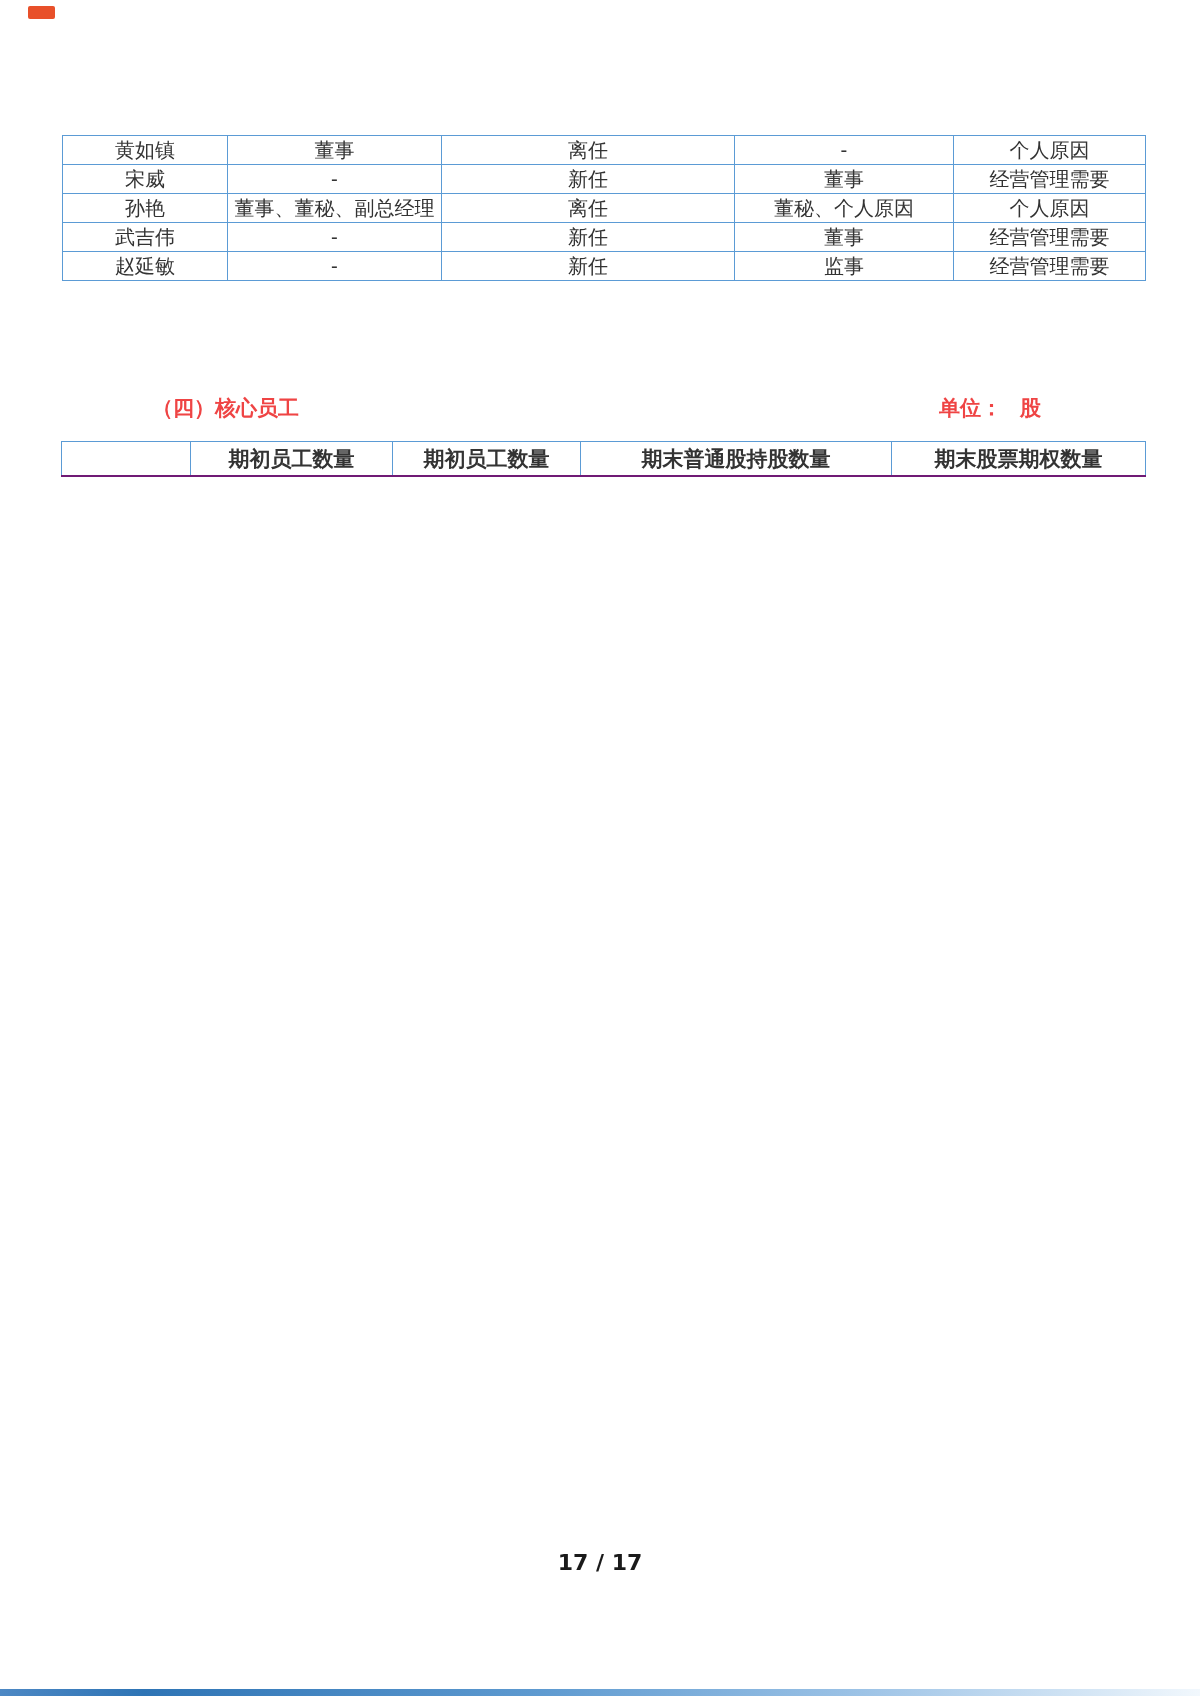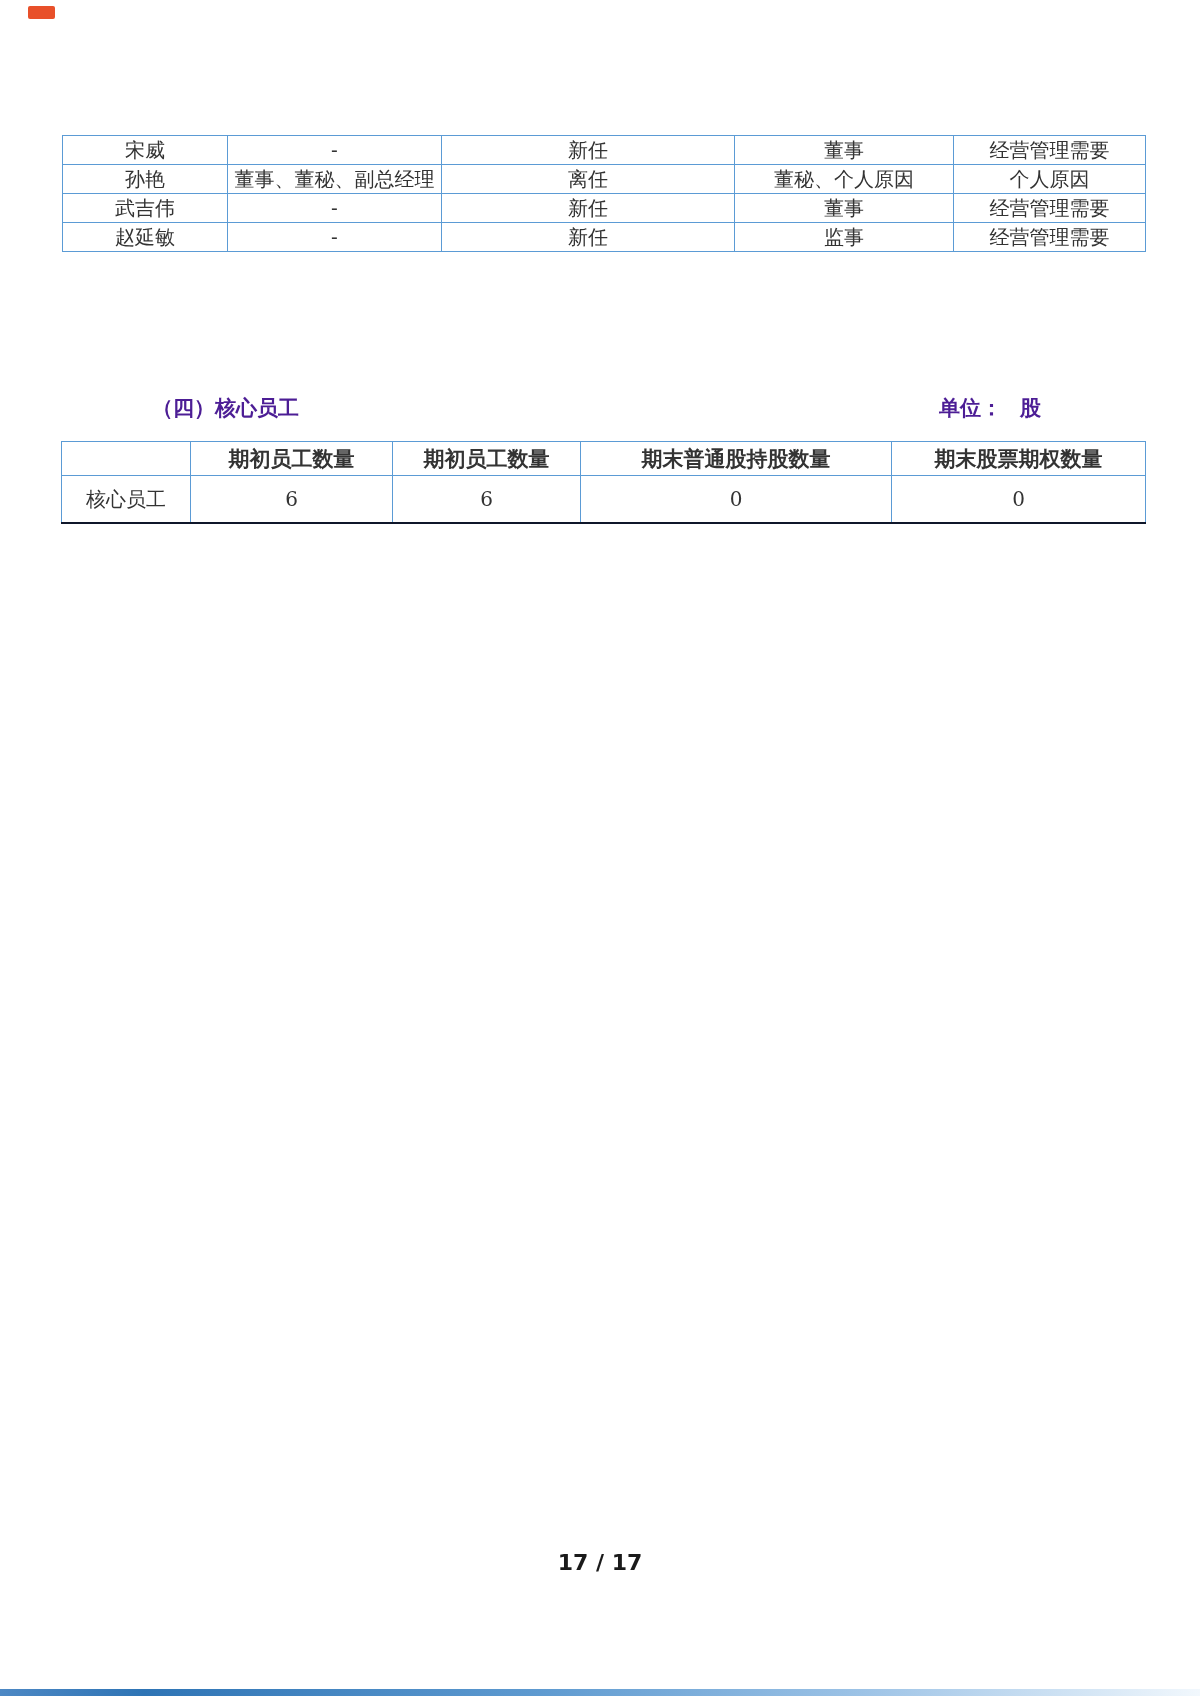--- a/index.html
+++ b/index.html
@@ -65,40 +65,40 @@
     position: absolute;
     left: 62px;
     top: 394px;
     width: 1083px;
     display: flex;
     justify-content: space-between;
     align-items: baseline;
     font-family: "DejaVu Sans", sans-serif;
     font-weight: bold;
     font-size: 21px;
-    color: #4c1d95;
+    color: #ef4444;
   }
   .section-heading { padding-left: 90px; }
   .unit-line { padding-right: 104px; }
   .unit-line .unit-value { margin-left: 18px; }
 
   .table2-wrap {
     position: absolute;
     left: 61px;
     top: 441px;
     width: 1084px;
   }
   .table2-wrap th {
     height: 33px;
     font-family: "DejaVu Sans", sans-serif;
     font-weight: bold;
     font-size: 21px;
   }
   .table2-wrap td { height: 46px; }
-  .table2-wrap table { border-bottom: 2px solid #0f172a; padding-left: 23px; }
+  .table2-wrap table { border-bottom: 2px solid #701a75; padding-left: 23px; }
 
   .page-footer {
     position: absolute;
     left: 0;
     top: 1550px;
     width: 100%;
     text-align: center;
     font-family: "DejaVu Sans", sans-serif;
     font-weight: bold;
     font-size: 22px;
@@ -113,20 +113,27 @@
 <div class="table1-wrap">
   <table style="width:1083px">
     <colgroup>
       <col style="width:165px">
         <col style="width:214px">
         <col style="width:293px">
         <col style="width:219px">
         <col style="width:192px">
     </colgroup>
     <tbody>
+      <tr>
+        <td>黄如镇</td>
+        <td>董事</td>
+        <td>离任</td>
+        <td>-</td>
+        <td>个人原因</td>
+      </tr>
       <tr>
         <td>宋威</td>
         <td>-</td>
         <td>新任</td>
         <td>董事</td>
         <td>经营管理需要</td>
       </tr>
       <tr>
         <td>孙艳</td>
         <td>董事、董秘、副总经理</td>
@@ -169,26 +176,19 @@
         <col style="width:254px">
     </colgroup>
     <tbody>
       <tr>
         <th></th>
         <th>期初员工数量</th>
         <th>期初员工数量</th>
         <th>期末普通股持股数量</th>
         <th>期末股票期权数量</th>
       </tr>
-      <tr>
-        <td>核心员工</td>
-        <td>6</td>
-        <td>6</td>
-        <td>0</td>
-        <td>0</td>
-      </tr>
     </tbody>
   </table>
 </div>
 
 <div class="page-footer">17 / 17</div>
 
 <div class="bottom-bar"></div>
 
 </body></html>

